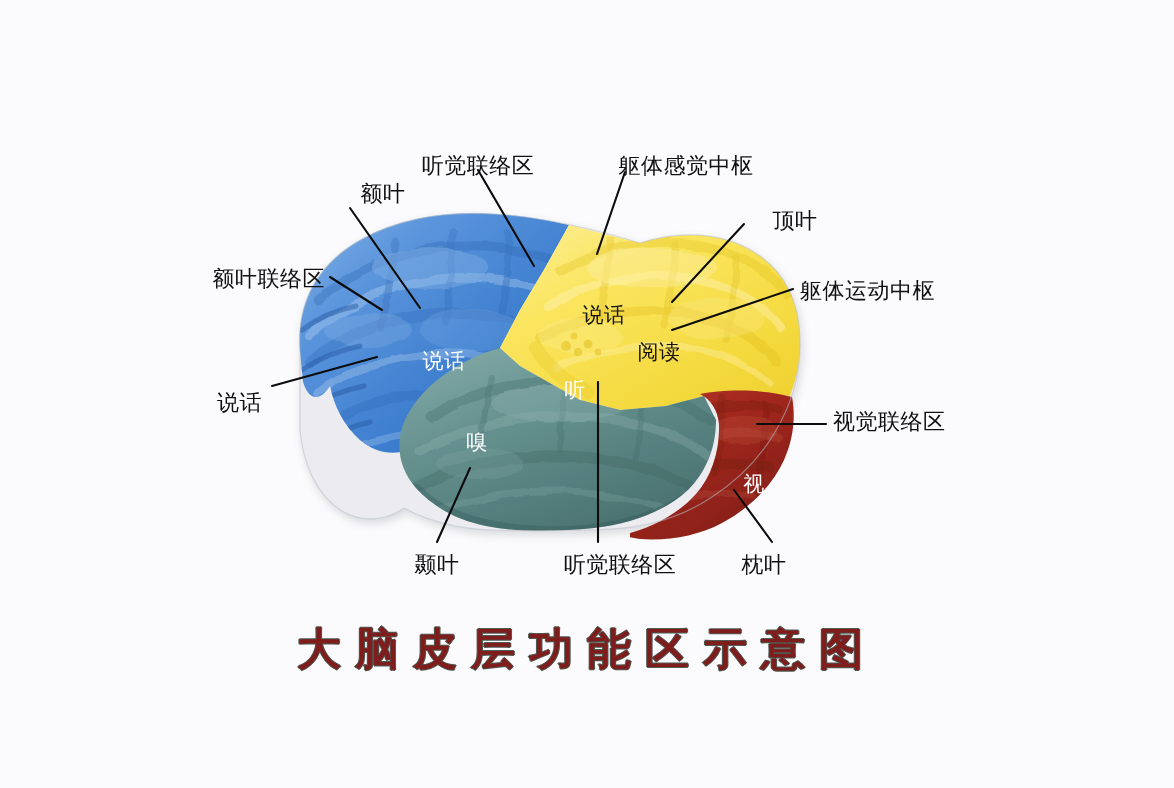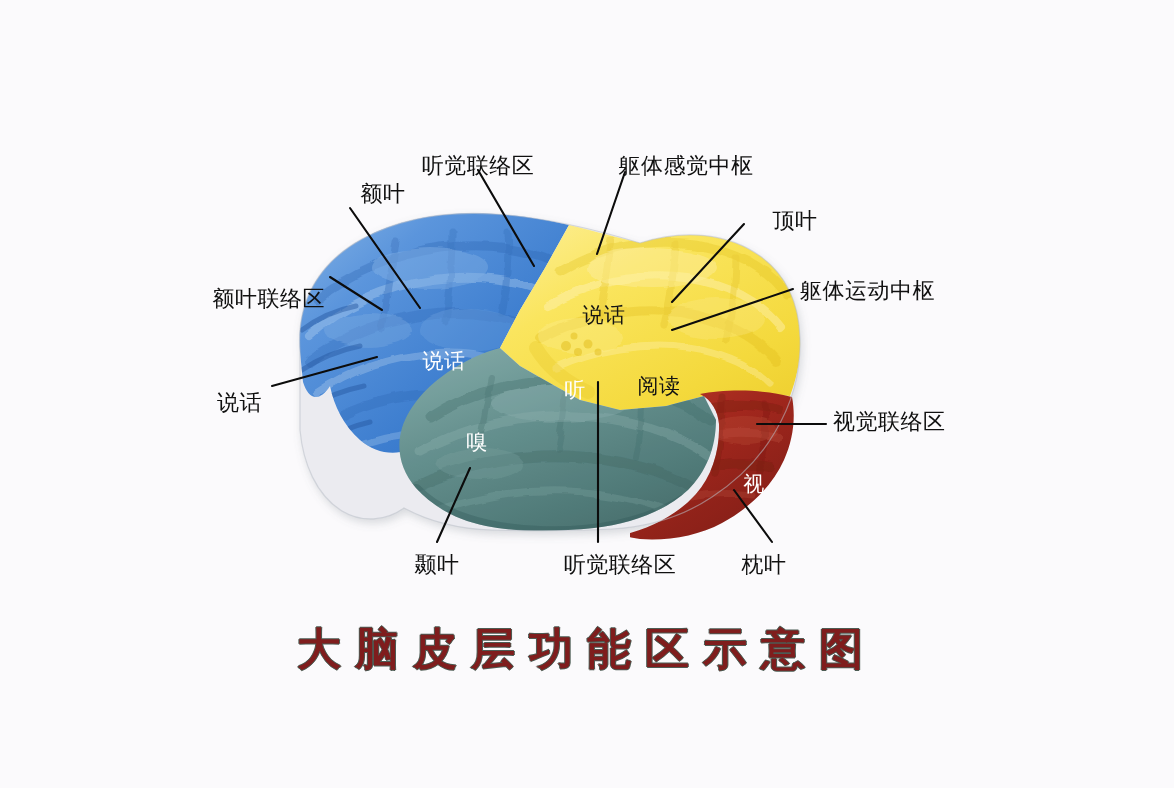--- a/index.html
+++ b/index.html
@@ -325,33 +325,33 @@
         <line x1="598" y1="542" x2="598" y2="382"></line>
         <line x1="772" y1="542" x2="734" y2="490"></line>
       </g>
   </svg>
 
   <div id="annotations">
       <div class="anno c" style="left: 478px; top: 155px;">听觉联络区</div>
       <div class="anno c" style="left: 686px; top: 155px;">躯体感觉中枢</div>
       <div class="anno c" style="left: 344px; top: 183px; margin-left: 39px;">额叶</div>
       <div class="anno c" style="left: 795px; top: 210px;">顶叶</div>
-      <div class="anno r" style="left: 325px; top: 268px; margin-top: 20px;">额叶联络区</div>
+      <div class="anno r" style="left: 325px; top: 268px;">额叶联络区</div>
       <div class="anno" style="left: 800px; top: 280px;">躯体运动中枢</div>
       <div class="anno r" style="left: 262px; top: 392px;">说话</div>
       <div class="anno" style="left: 833px; top: 411px;">视觉联络区</div>
       <div class="anno c" style="left: 437px; top: 554px;">颞叶</div>
       <div class="anno c" style="left: 598px; top: 554px; padding-left: 44px;">听觉联络区</div>
       <div class="anno c" style="left: 764px; top: 554px;">枕叶</div>
     </div>
 
   <div id="region-labels">
       <div class="inlabel white" style="left: 444px; top: 361px;">说话</div>
       <div class="inlabel black" style="left: 604px; top: 315px;">说话</div>
-      <div class="inlabel black" style="left: 659px; top: 352px; margin-top: 34px;">阅读</div>
+      <div class="inlabel black" style="left: 659px; top: 352px;">阅读</div>
       <div class="inlabel white" style="left: 575px; top: 390px;">听</div>
       <div class="inlabel white" style="left: 477px; top: 442px;">嗅</div>
       <div class="inlabel white" style="left: 754px; top: 484px;">视</div>
     </div>
 
   <div id="diagram-title">大脑皮层功能区示意图</div>
 
 </div>
 
 </body></html>

